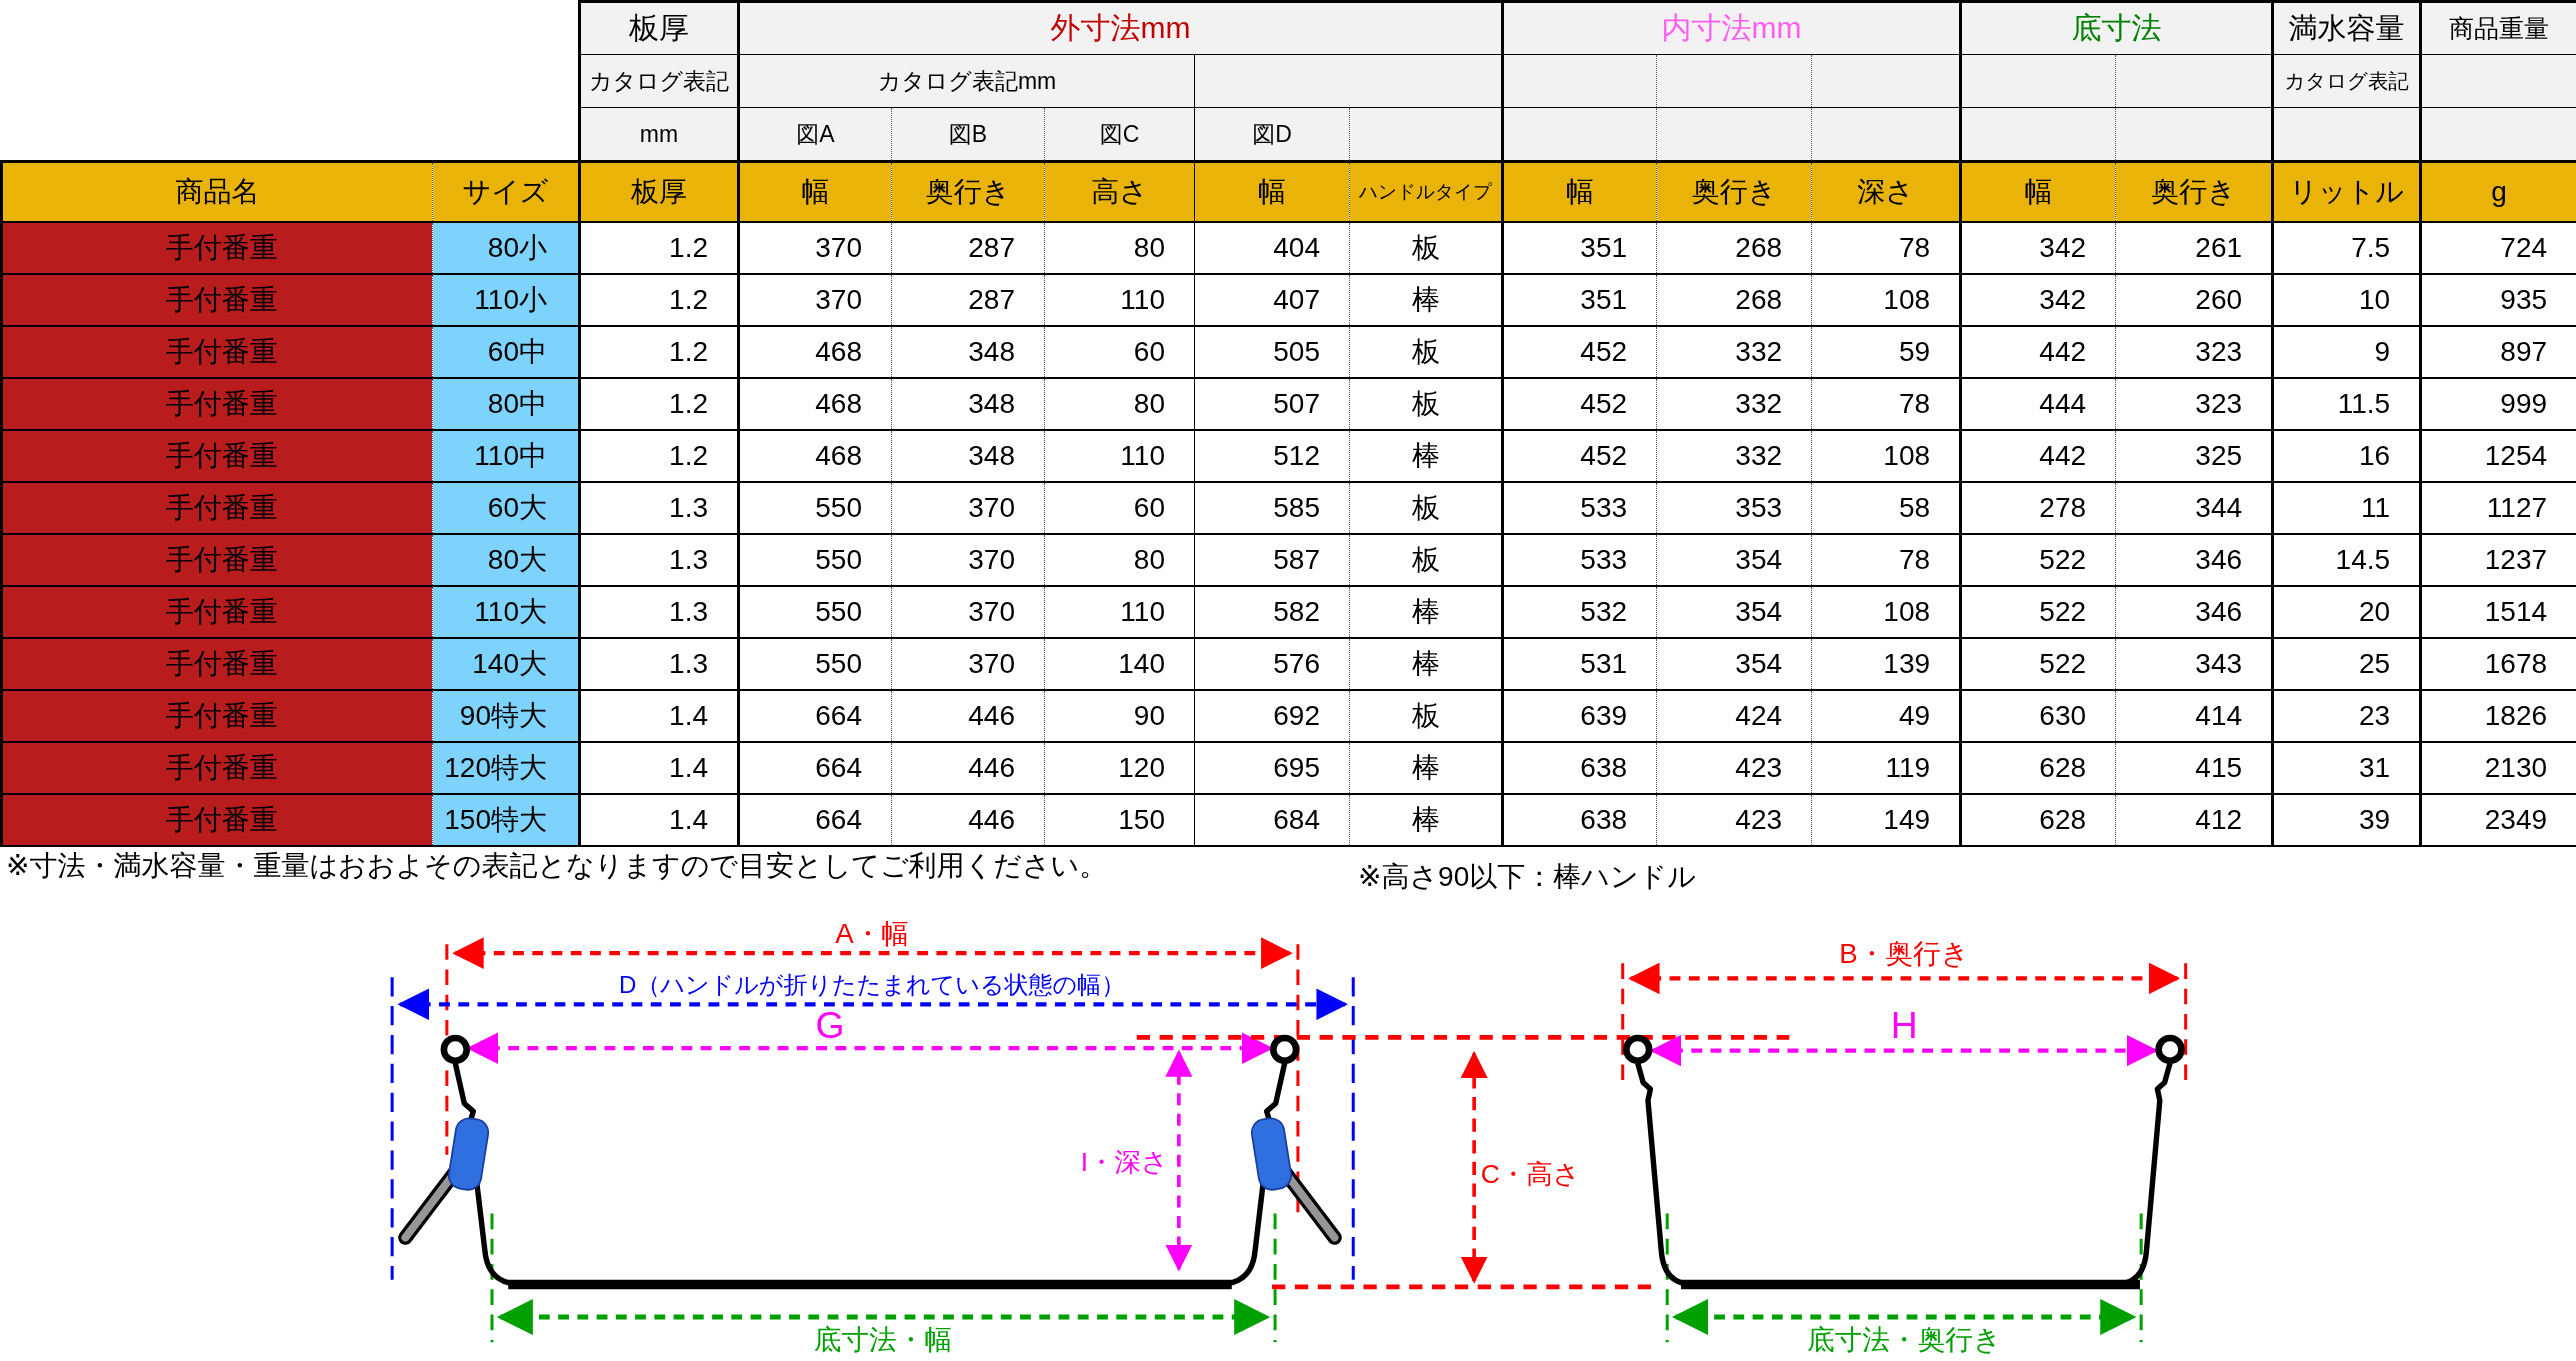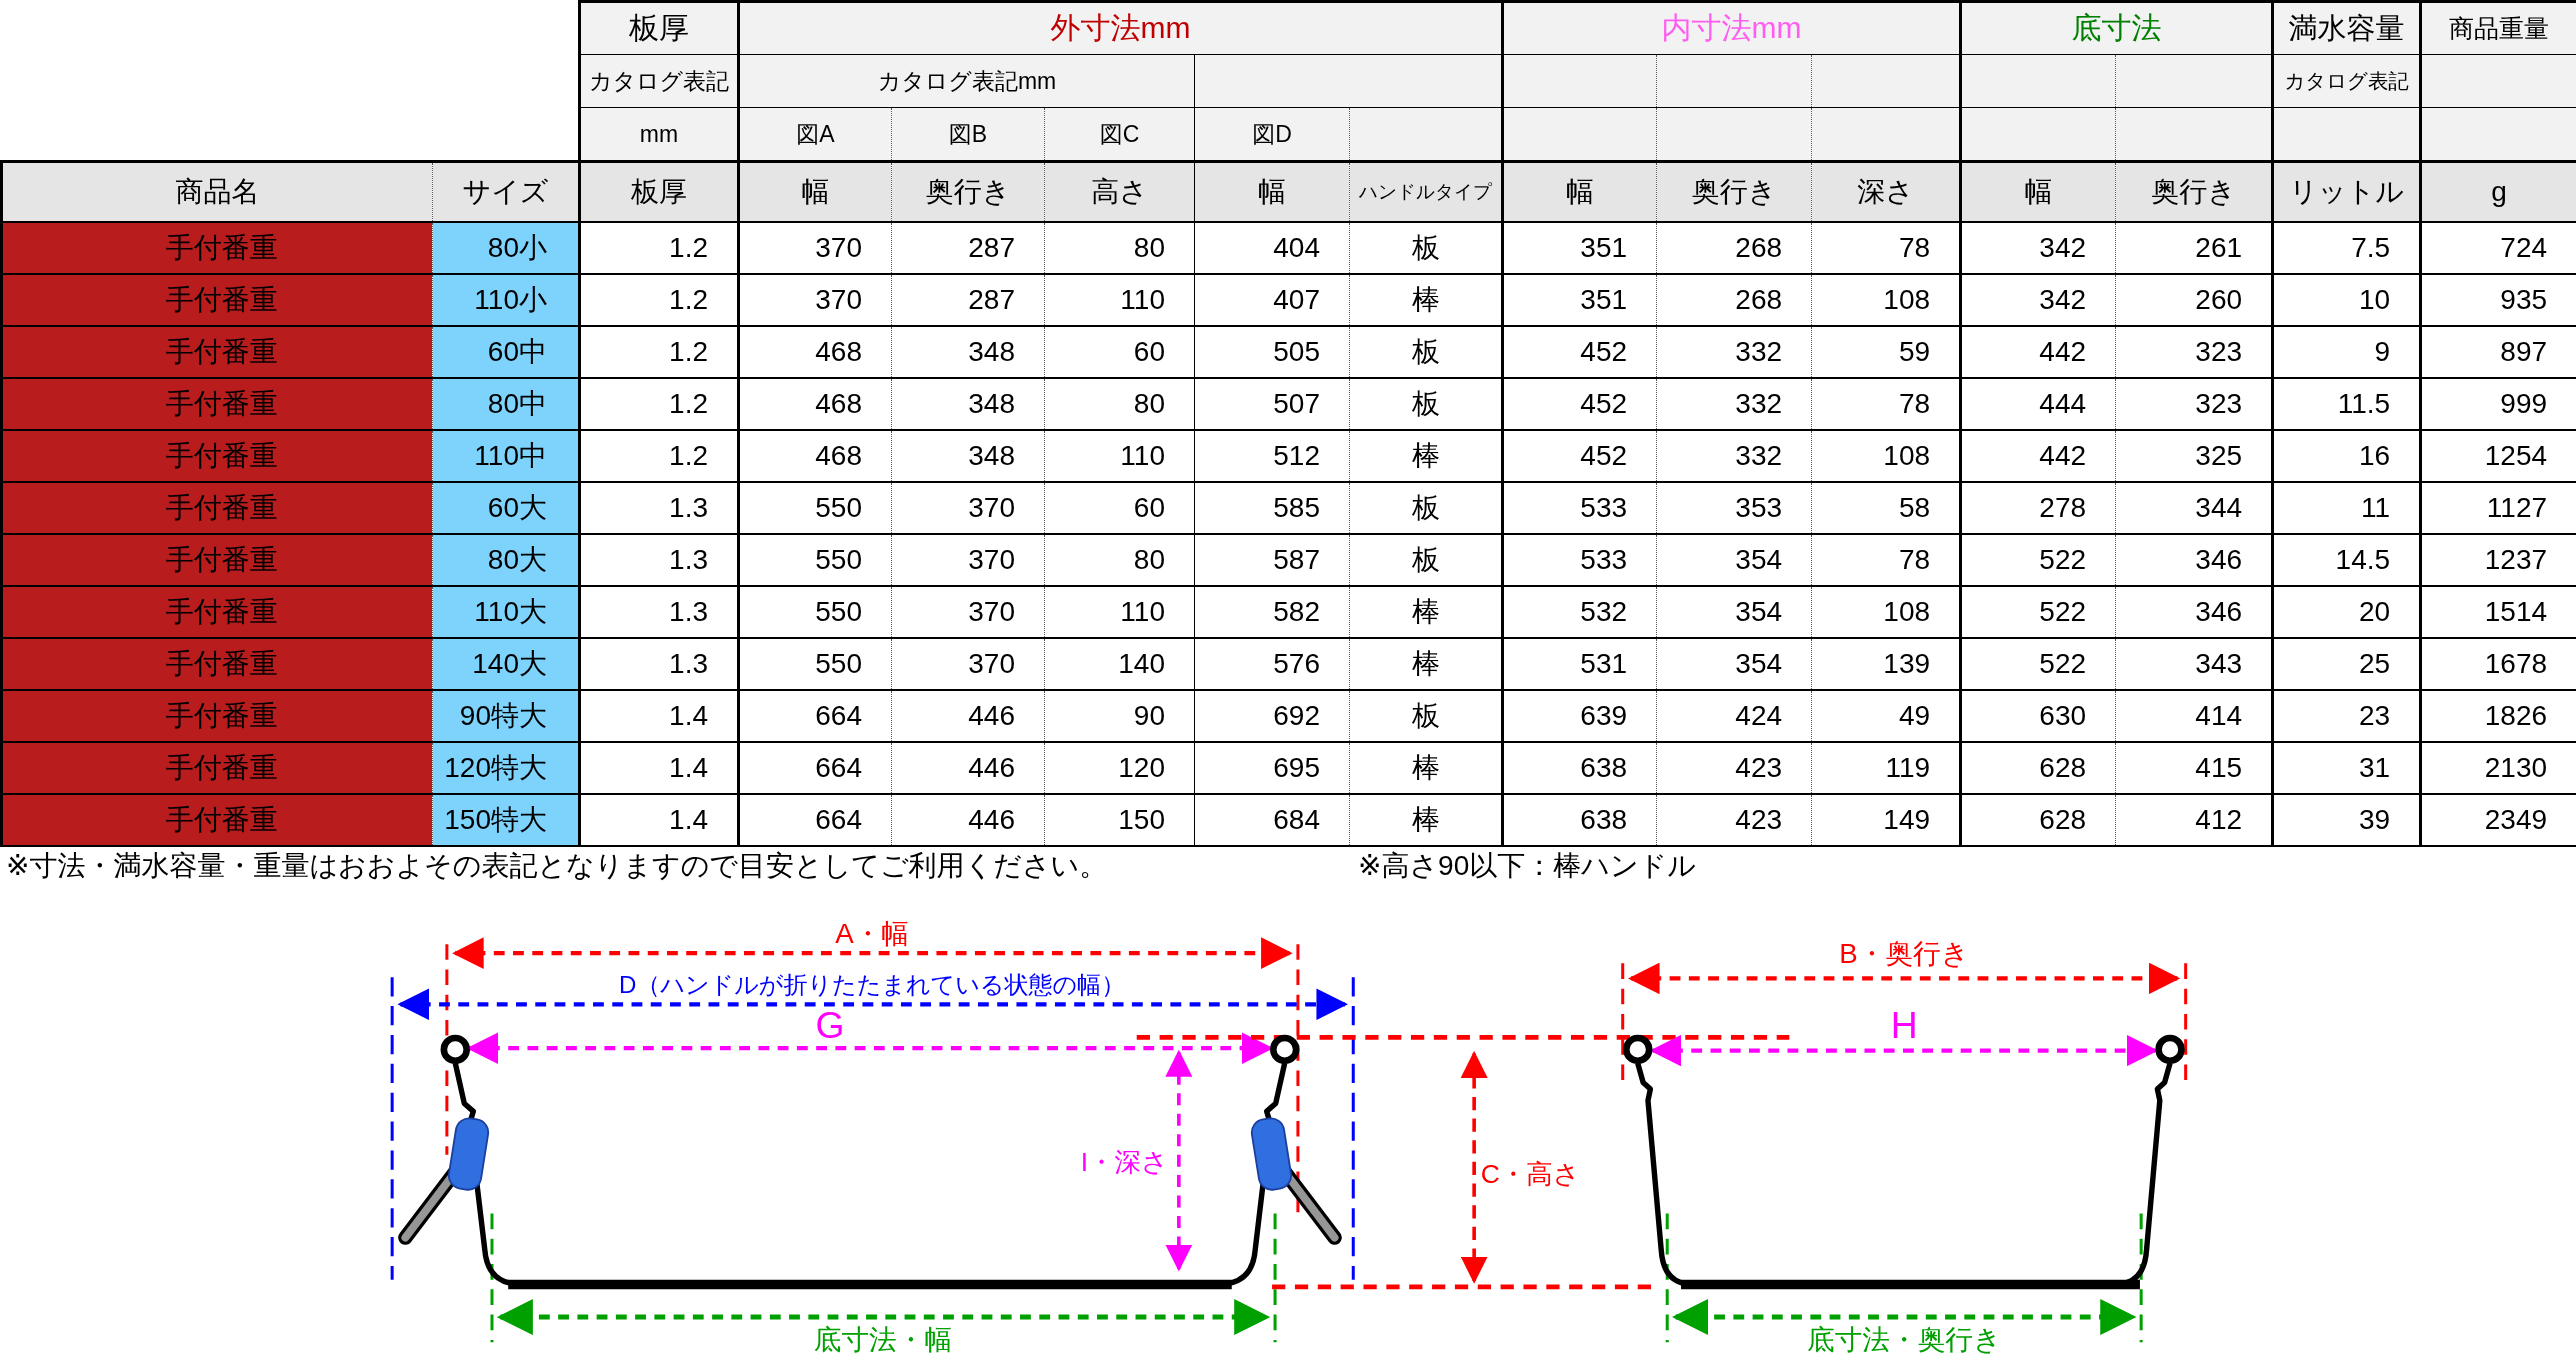--- a/index.html
+++ b/index.html
@@ -23,21 +23,21 @@
   .sub{font-size:23px;}
   .subs{font-size:20.4px;}
 
   .thick-t{border-top:3.6px solid #000;}
   .thin-b{border-bottom:1.2px solid #000;}
   .thick-l{border-left:3.6px solid #000;}
   .thick-r{border-right:3.6px solid #000;}
   .mid-r{border-right:1.8px solid #000;}
   .dot-r{border-right:1.2px dotted #555;}
 
-  tr.h4 th{background:#e5e5e5;font-size:28px;font-weight:normal;text-align:center;border-top:3.6px solid #000;border-bottom:2.4px solid #000;}
+  tr.h4 th{background:#eab308;font-size:28px;font-weight:normal;text-align:center;border-top:3.6px solid #000;border-bottom:2.4px solid #000;}
   tr.h4 th.small{font-size:18.6px;}
 
   
   tbody.data td{font-size:28px;background:#fff;text-align:right;padding-right:29px;border-bottom:2.4px solid #000;}
   tbody.data td:nth-child(1){text-align:center;padding-left:8.4px;padding-right:0;background:#b91c1c;border-left:3.6px solid #000;border-right:1.2px dotted #555;}
   tbody.data td:nth-child(2){background:#7dd3fc;border-right:3.6px solid #000;padding-right:31px;}
   tbody.data td:nth-child(3){border-right:3.6px solid #000;margin-top:9px;}
   tbody.data td:nth-child(4){border-right:1.2px dotted #555;}
   tbody.data td:nth-child(5){border-right:1.2px dotted #555;}
   tbody.data td:nth-child(6){border-right:1.8px solid #000;}
@@ -51,21 +51,21 @@
   tbody.data td:nth-child(14){border-right:3.6px solid #000;}
   tbody.data td:nth-child(15){border-right:3.6px solid #000;}
 
   .c-red{color:#c00000;}
   .c-mag{color:#ff5cf2;}
   .c-grn{color:#008000;}
 
   
   .notes{position:absolute;top:847px;left:0;width:2576px;font-size:28px;}
   .note1{position:absolute;left:6px;top:0;}
-  .note2{position:absolute;left:1358px;top:0;}
+  .note2{position:absolute;left:1358px;top:11px;}
 
   
   svg.diagram{position:absolute;left:0;top:920px;}
   svg.diagram text{font-family:"Liberation Sans","DejaVu Sans",sans-serif;}
 </style>
 </head>
 <body>
 
 <div class="page">
 

